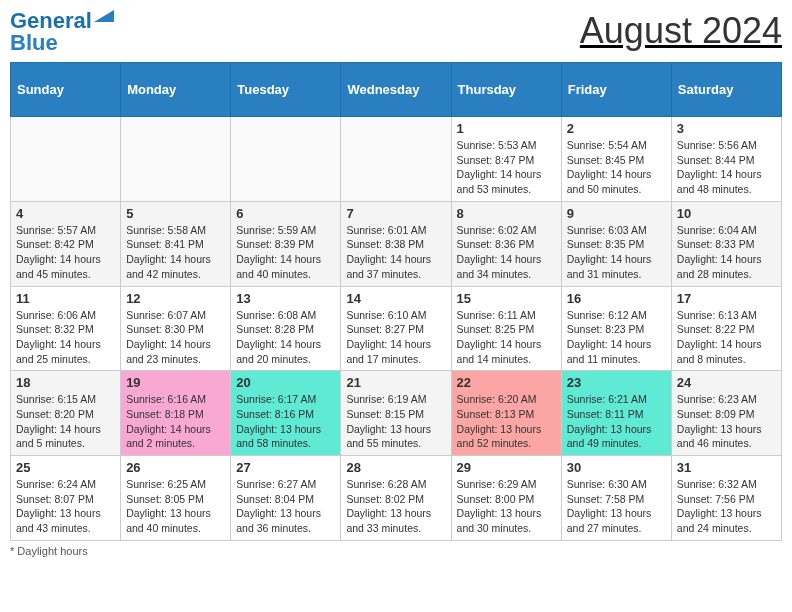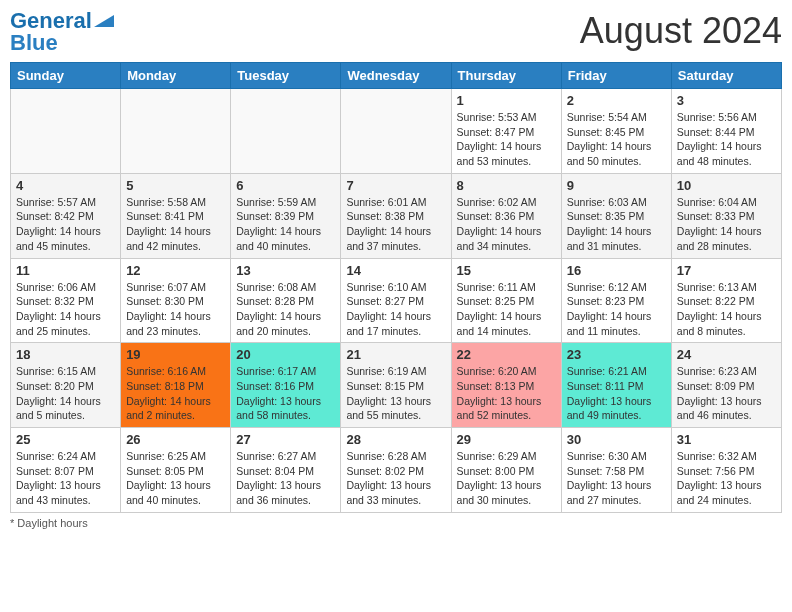--- a/index.html
+++ b/index.html
@@ -28,44 +28,45 @@
       line-height: 1;
     }
     .logo-text span.blue { color: #1a6fad; }
     .logo-icon {
       width: 20px;
       height: 12px;
       margin-left: 2px;
     }
     .logo-row {
       display: flex;
-      align-items: center;
+      align-items: flex-start;
     }
     .title-block {
       text-align: right;
+      text-decoration: underline;
     }
     .month-title {
       font-size: 36px;
       color: #333;
       font-weight: normal;
     }
     .location {
       font-size: 14px;
       color: #555;
     }
     .calendar {
       width: 100%;
       border-collapse: collapse;
       border: 1px solid #ccc;
     }
     .calendar th {
       background-color: #2a7fc1;
       color: white;
       text-align: left;
-      padding: 5px 6px;
+      padding: 19px 6px;
       font-size: 13px;
       font-weight: bold;
       border: 1px solid #1a6fad;
     }
     .calendar td {
       vertical-align: top;
       border: 1px solid #ccc;
       padding: 4px 5px;
       width: calc(100% / 7);
       min-height: 80px;
@@ -206,21 +207,21 @@
         <td>
           <span class="day-number">17</span>
           <div class="day-info">Sunrise: 6:13 AM<br>Sunset: 8:22 PM<br>Daylight: 14 hours<br>and 8 minutes.</div>
         </td>
       </tr>
       <tr>
         <td style="background: rgb(244, 244, 244);">
           <span class="day-number">18</span>
           <div class="day-info">Sunrise: 6:15 AM<br>Sunset: 8:20 PM<br>Daylight: 14 hours<br>and 5 minutes.</div>
         </td>
-        <td style="background: #f97316;">
+        <td style="background: #f9a8d4;">
           <span class="day-number">19</span>
           <div class="day-info">Sunrise: 6:16 AM<br>Sunset: 8:18 PM<br>Daylight: 14 hours<br>and 2 minutes.</div>
         </td>
         <td style="background: #5eead4;">
           <span class="day-number">20</span>
           <div class="day-info">Sunrise: 6:17 AM<br>Sunset: 8:16 PM<br>Daylight: 13 hours<br>and 58 minutes.</div>
         </td>
         <td style="background: rgb(244, 244, 244);">
           <span class="day-number">21</span>
           <div class="day-info">Sunrise: 6:19 AM<br>Sunset: 8:15 PM<br>Daylight: 13 hours<br>and 55 minutes.</div>

